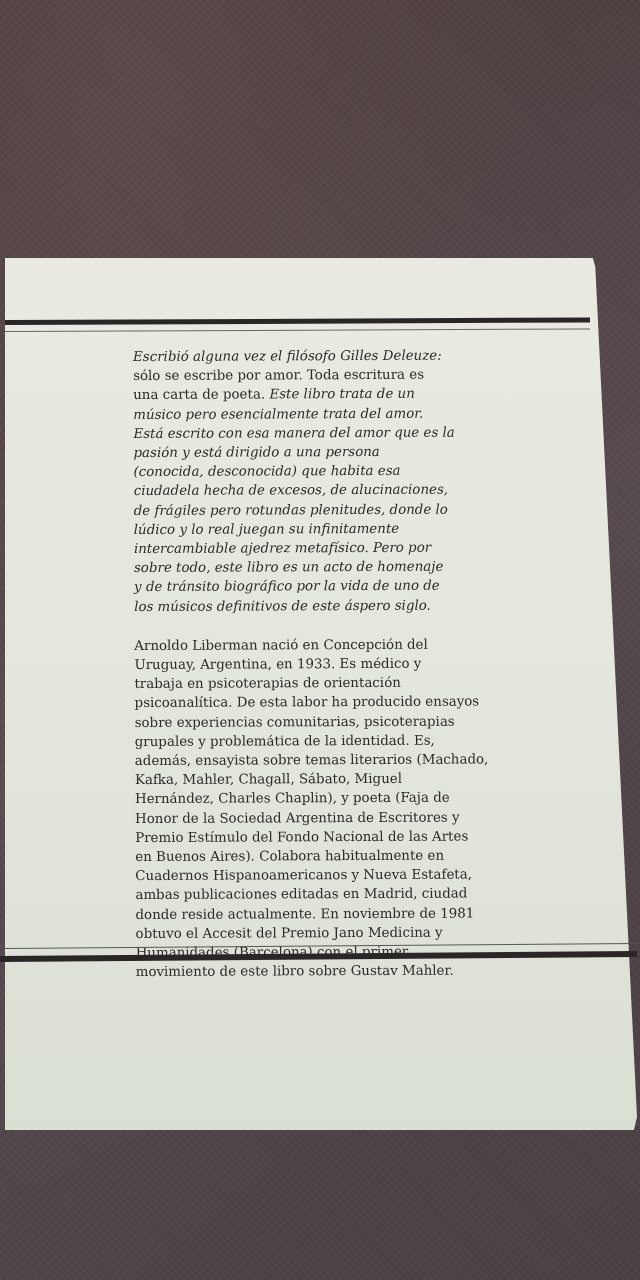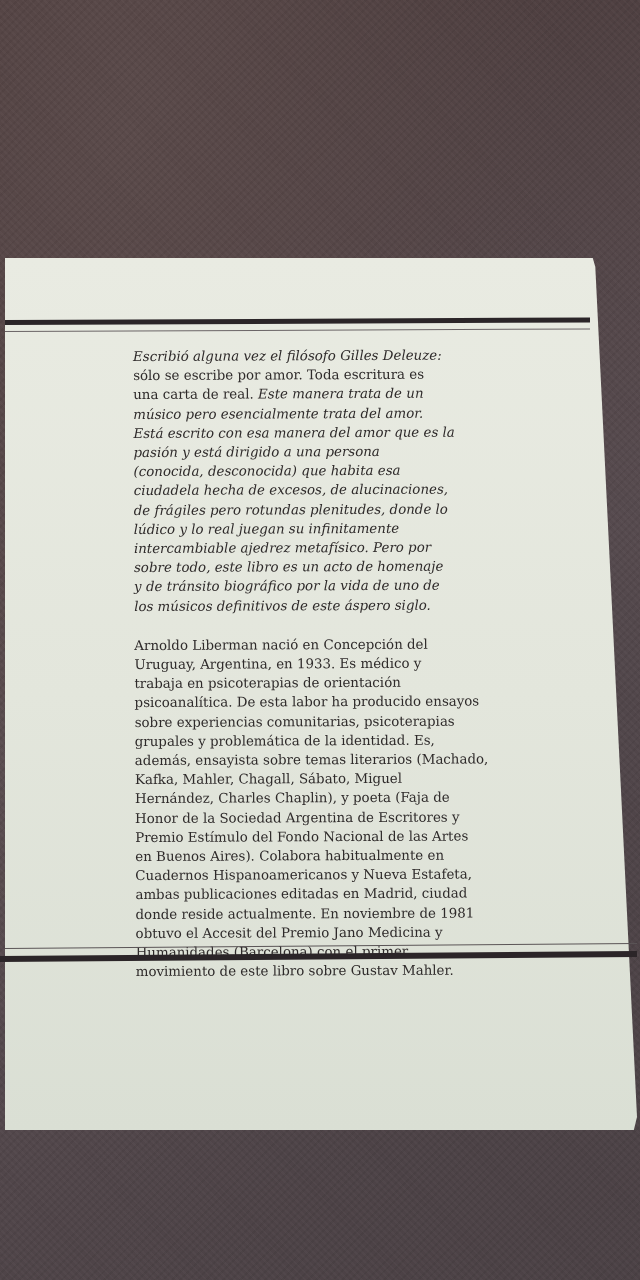--- a/index.html
+++ b/index.html
@@ -55,21 +55,21 @@
 
 <div class="book-wide"></div>
 
 <div class="rule-top-thick"></div>
 <div class="rule-top-thin"></div>
 
 <div class="text-block">
   <p class="para">
     <span class="line italic">Escribió alguna vez el filósofo Gilles Deleuze:</span>
     <span class="line">sólo se escribe por amor. Toda escritura es</span>
-    <span class="line"><span>una carta de real. </span><span class="italic">Este manera trata de un</span></span>
+    <span class="line"><span>una carta de poeta. </span><span class="italic">Este libro trata de un</span></span>
     <span class="line italic">músico pero esencialmente trata del amor.</span>
     <span class="line italic">Está escrito con esa manera del amor que es la</span>
     <span class="line italic">pasión y está dirigido a una persona</span>
     <span class="line italic">(conocida, desconocida) que habita esa</span>
     <span class="line italic">ciudadela hecha de excesos, de alucinaciones,</span>
     <span class="line italic">de frágiles pero rotundas plenitudes, donde lo</span>
     <span class="line italic">lúdico y lo real juegan su infinitamente</span>
     <span class="line italic">intercambiable ajedrez metafísico. Pero por</span>
     <span class="line italic">sobre todo, este libro es un acto de homenaje</span>
     <span class="line italic">y de tránsito biográfico por la vida de uno de</span>

